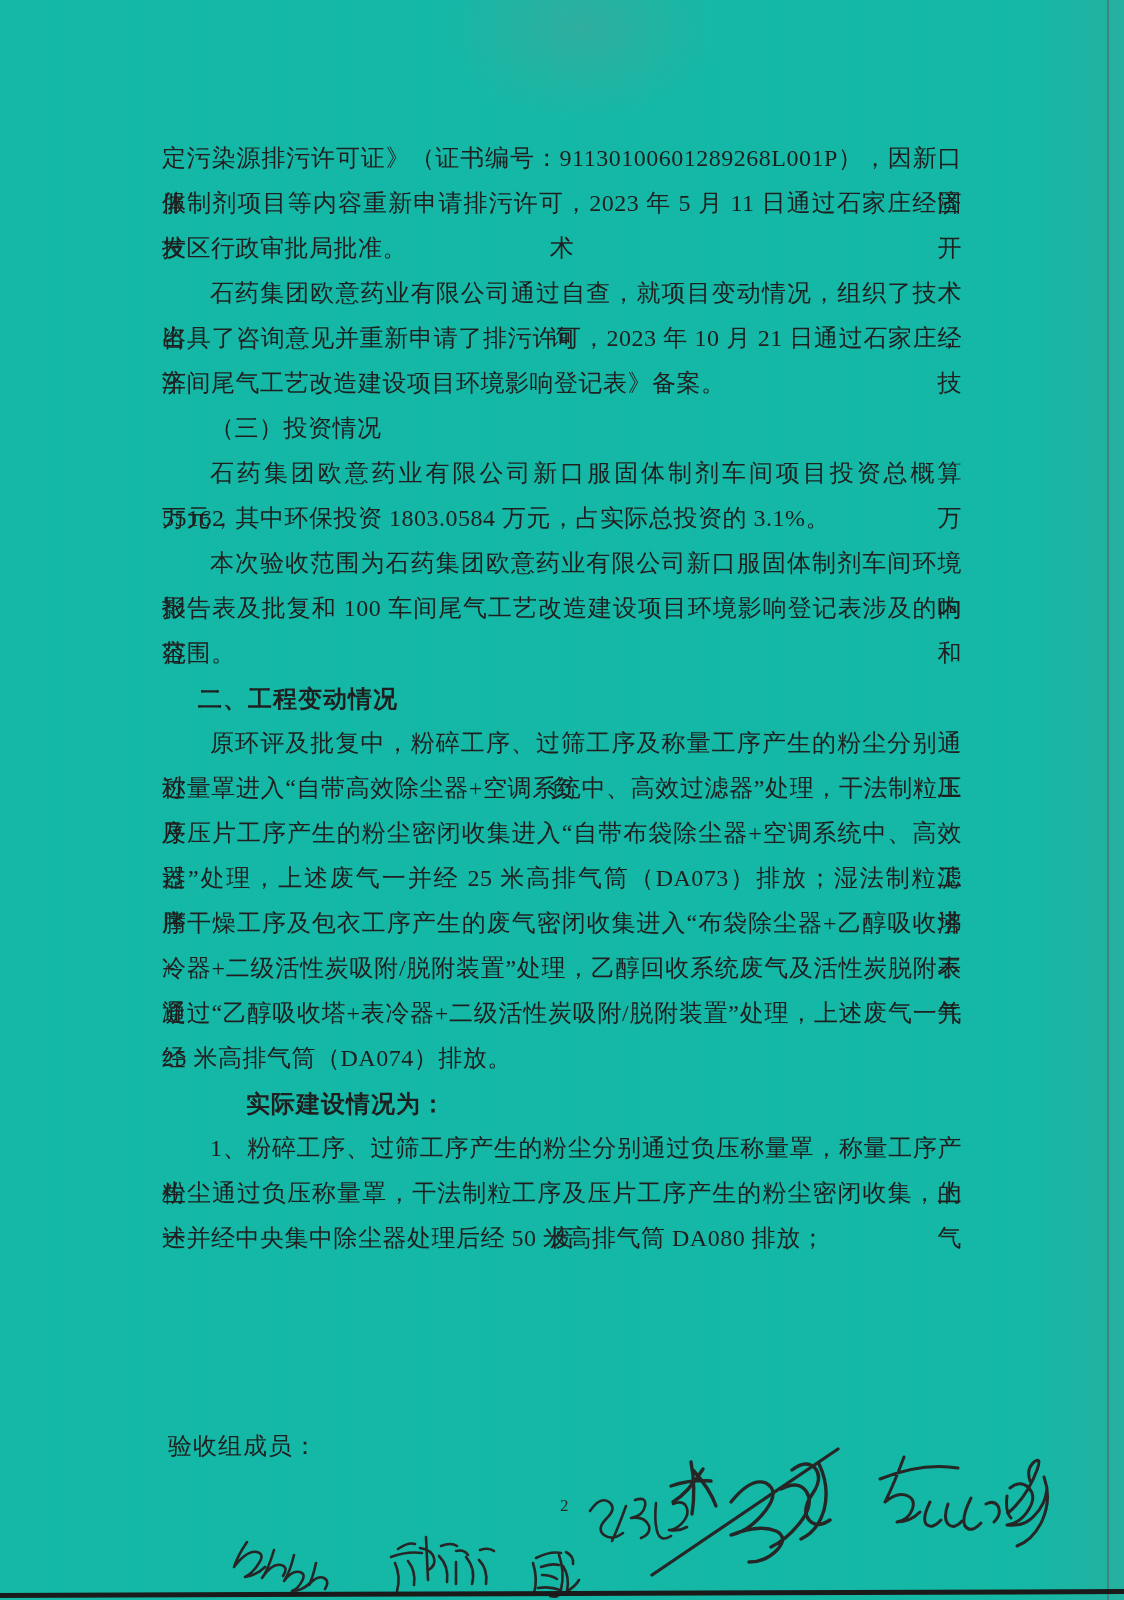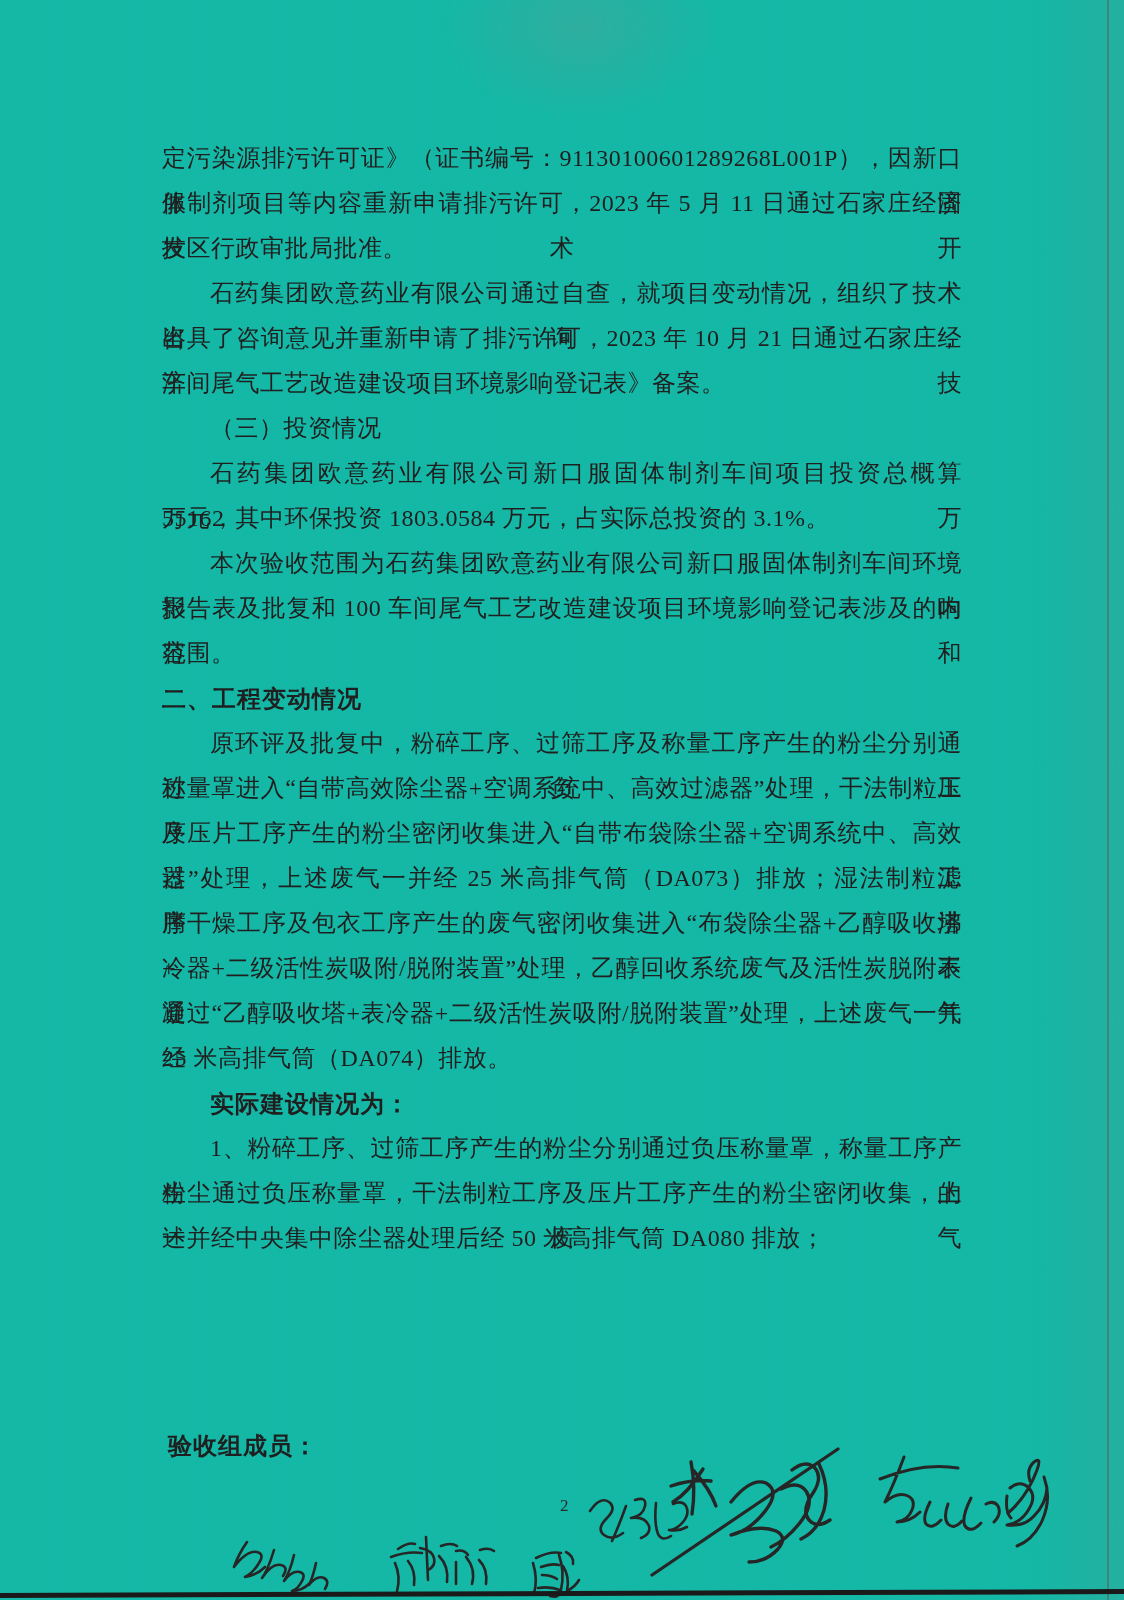--- a/index.html
+++ b/index.html
@@ -39,26 +39,26 @@
   }
   .textblock{
     position:absolute;left:162px;top:136px;width:800px;
     font-size:24px;letter-spacing:0.5px;
   }
   .l{height:45px;line-height:45px;}
   .f{text-align:justify;text-align-last:justify;}
   .i{text-indent:2em;}
   .h{
     font-family:"Liberation Sans","DejaVu Sans",sans-serif;
-    font-weight:700;letter-spacing:1px;
+    font-weight:700;letter-spacing:1px;margin-left:36px;
   }
   .team-label{
     position:absolute;left:168px;top:1430px;
     font-family:"Liberation Sans","DejaVu Sans",sans-serif;
-    font-weight:700;font-size:24px;letter-spacing:1px;color:#1f1f1f;
+    font-weight:400;font-size:24px;letter-spacing:1px;color:#1f1f1f;
   }
   .page-num{
     position:absolute;left:560px;top:1496px;
     font-size:17px;color:#2a2a2a;
   }
   .sig-overlay{position:absolute;inset:0;pointer-events:none;}
   .sig-overlay path{fill:none;stroke:#262626;stroke-linecap:round;stroke-linejoin:round;}
 </style>
 </head>
 <body>

